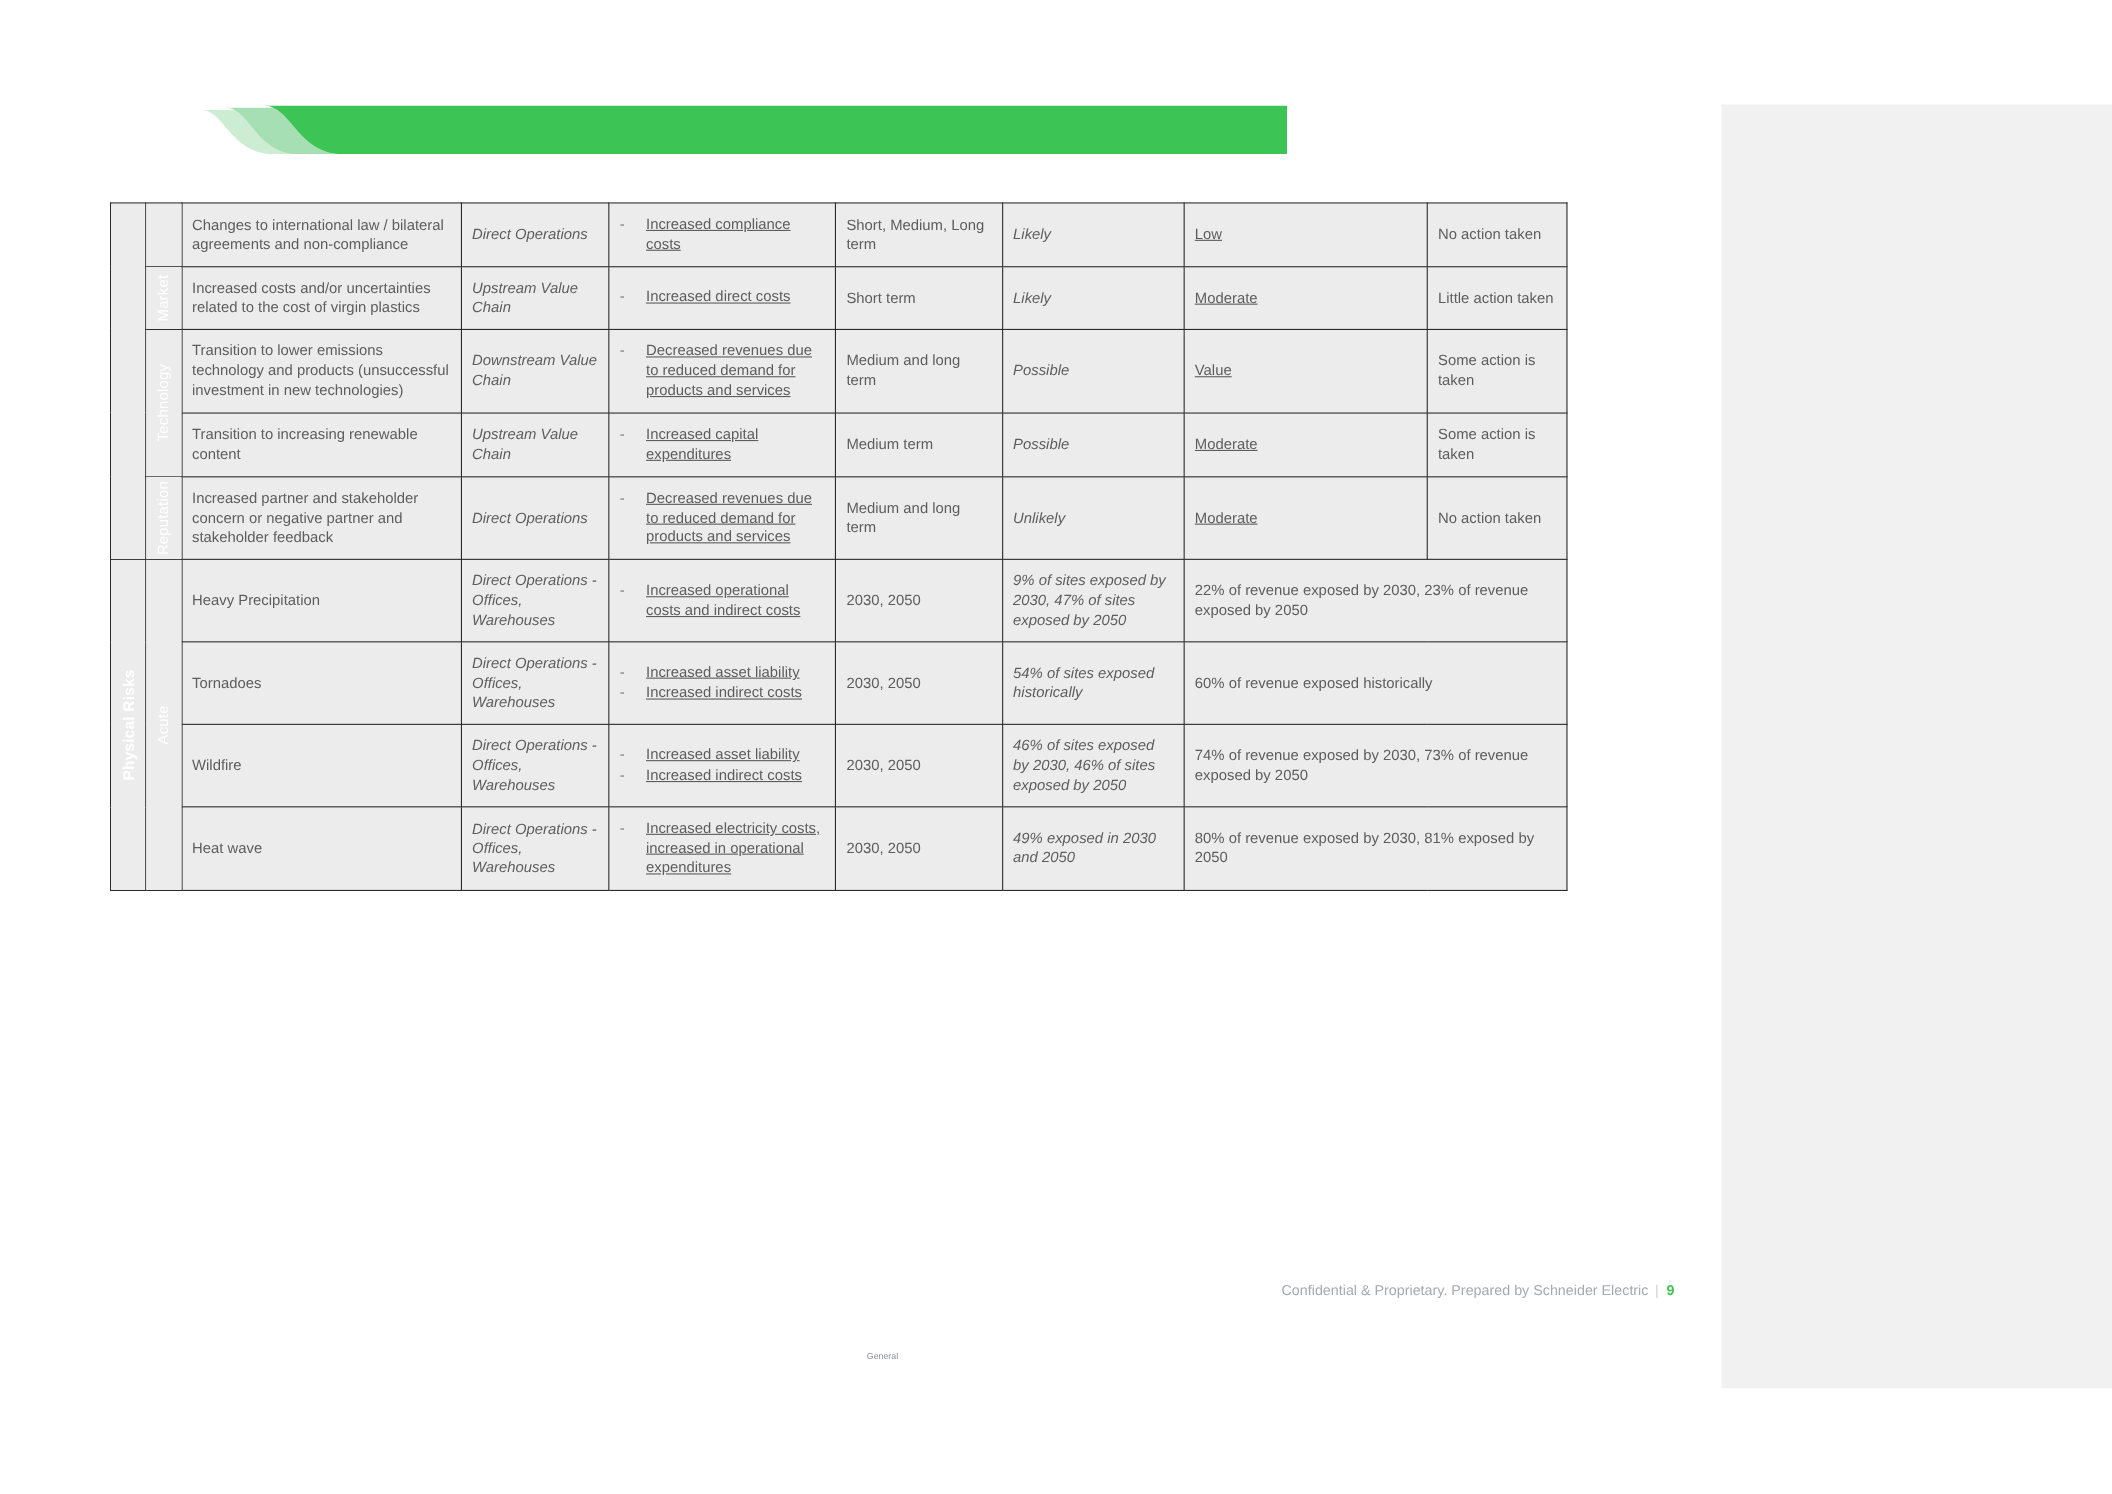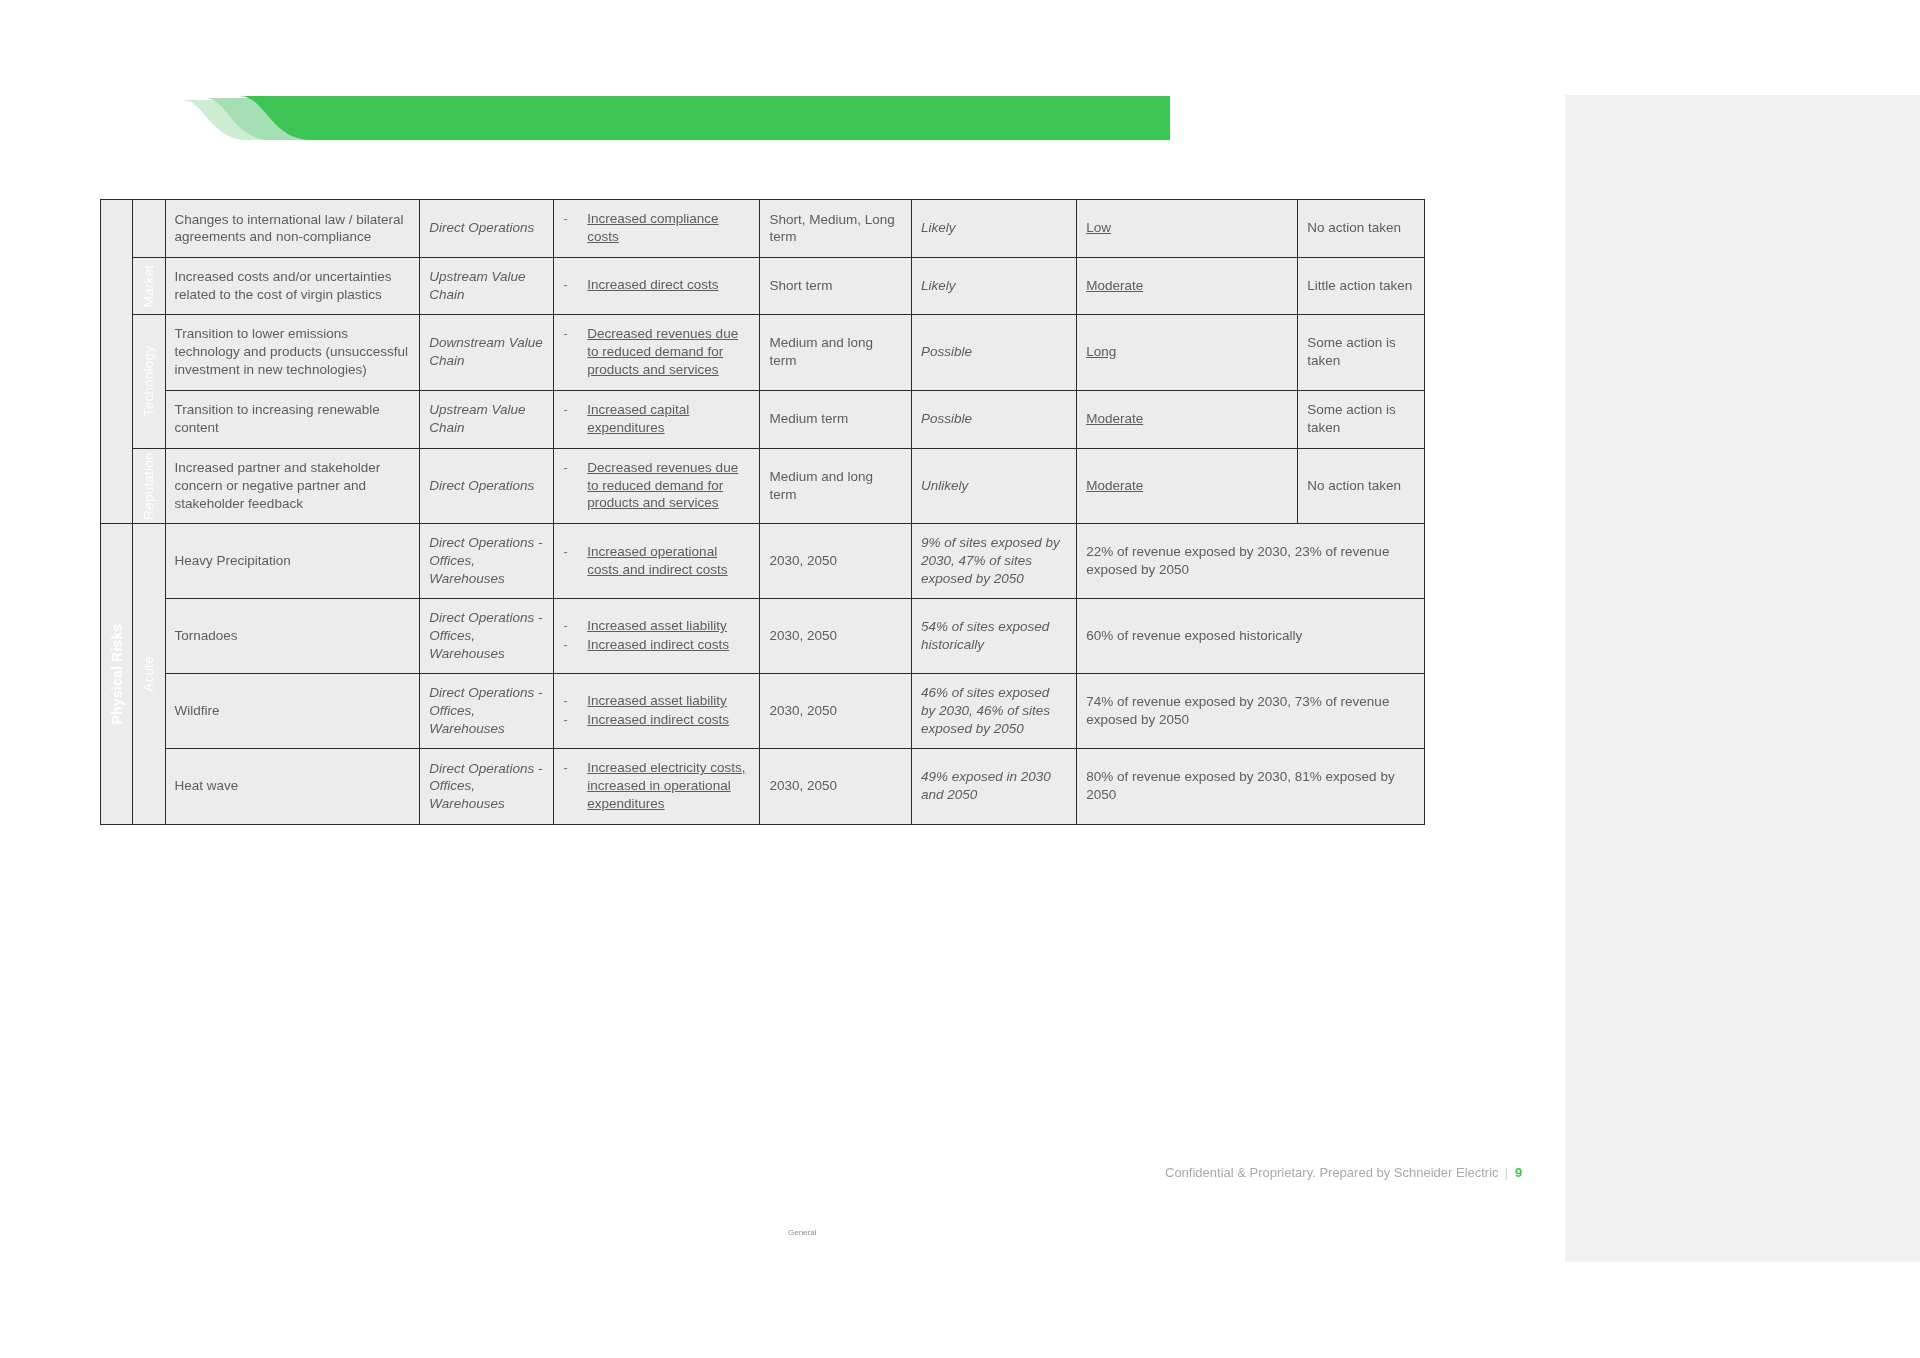--- a/index.html
+++ b/index.html
@@ -37,21 +37,21 @@
     top: 96px;
     width: 987px;
     height: 48px;
   }
   #header-banner svg { display: block; }
 
   
   #risk-table {
     position: absolute;
     left: 100px;
-    top: 199px;
+    top: 184px;
     width: 1325px;
     border-collapse: collapse;
     table-layout: fixed;
   }
   #risk-table td {
     border: 1px solid #2b2b2b;
     vertical-align: middle;
     font-size: 13.5px;
     line-height: 1.33;
     color: #5d5d5d;
@@ -224,21 +224,21 @@
           <td class="col-impact shade-light">
             <ul class="impact-list">
               <li>
                 <span class="dash">-</span>
                 <span class="itxt">Decreased revenues due to reduced demand for products and services</span>
               </li>
             </ul>
           </td>
           <td class="col-horiz shade-light">Medium and long term</td>
           <td class="col-likeli shade-light">Possible</td>
-          <td class="col-magni shade-light">Long</td>
+          <td class="col-magni shade-light">Value</td>
           <td class="col-action shade-light">Some action is taken</td>
         </tr>
         <tr>
           <td class="col-risk shade-dark">Transition to increasing renewable content</td>
           <td class="col-vchain shade-dark">Upstream Value Chain</td>
           <td class="col-impact shade-dark">
             <ul class="impact-list">
               <li>
                 <span class="dash">-</span>
                 <span class="itxt">Increased capital expenditures</span>

